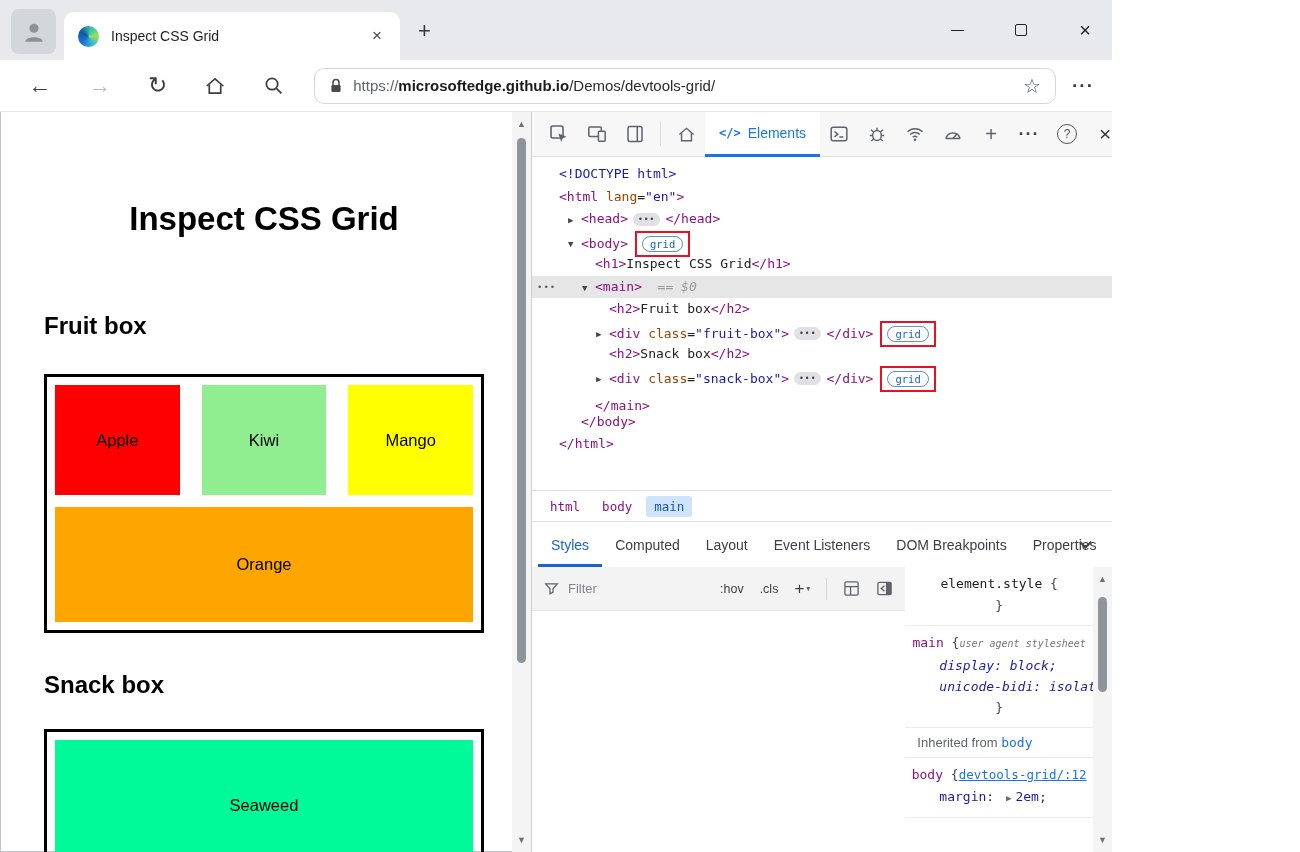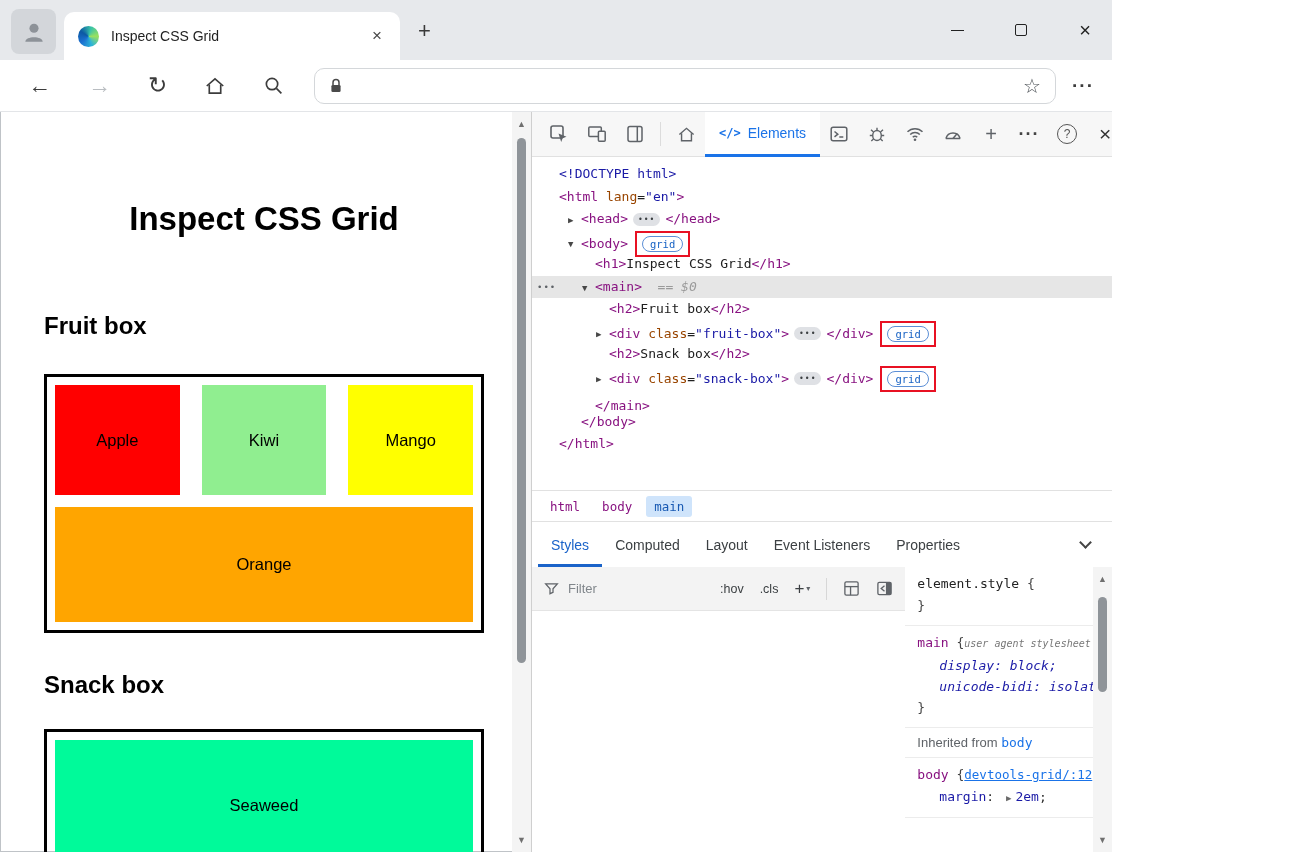--- a/index.html
+++ b/index.html
@@ -121,21 +121,21 @@
   .filter-input { border: none; background: transparent; outline: none; font-size: 13px; color: #3c4043; width: 110px;
                   font-family: "Liberation Sans", sans-serif; }
   .filter-input::placeholder { color: #80868b; }
   .pseudo-btn { font-size: 12.5px; color: #3c4043; }
   .plus-btn { font-size: 17px; color: #3c4043; display: flex; align-items: center; gap: 2px; }
   .tiny-caret { font-size: 8px; color: #5f6368; }
   .filter-sep { width: 1px; height: 22px; background: #d7d7d7; }
 
   .dt-styles { flex: 1; overflow: hidden; font-family: "DejaVu Sans Mono", monospace; font-size: 13px; color: #303030; }
   .rule { padding: 6px 12px 8px; border-bottom: 1px solid #ececec; }
-  .rule-line { display: flex; align-items: baseline; line-height: 22px; white-space: pre; }
+  .rule-line { display: flex; align-items: baseline; line-height: 22px; white-space: pre; justify-content: center; }
   .rule .prop { padding-left: 22px; line-height: 21px; white-space: pre; }
   .sel { color: #881280; }
   .sel-plain { color: #222; }
   .brace { color: #444; }
   .origin { margin-left: auto; font-style: italic; color: #777; font-size: 10px; font-family: "DejaVu Sans Mono", monospace; }
   .ua .pname, .ua .pval, .ua .ppunct { color: #1a1aa6; font-style: italic; }
   .pname { color: #1a1aa6; }
   .pval { color: #1a1aa6; }
   .ppunct { color: #303030; }
   .inherited { padding: 7px 12px; font-size: 13px; color: #5f6368; border-bottom: 1px solid #ececec;
@@ -196,20 +196,21 @@
           <circle cx="8.6" cy="8.6" r="5.4"></circle>
             <line x1="12.8" y1="12.8" x2="17.5" y2="17.5"></line>
         </svg>
       </span>
     </div>
     <div class="address-bar">
       <svg width="14" height="16" viewBox="0 0 14 16">
         <path d="M4 7 V4.5 a3 3 0 0 1 6 0 V7" fill="none" stroke="#4a4a4a" stroke-width="1.5"></path>
         <rect x="2.4" y="7" width="9.2" height="7" rx="1.3" fill="#4a4a4a"></rect>
       </svg>
+      <span class="url"><span class="scheme">https://</span><span class="domain">microsoftedge.github.io</span><span class="path">/Demos/devtools-grid/</span></span>
       <span class="star">☆</span>
     </div>
     <span class="more-dots">···</span>
   </div>
 
   <div class="content">
 
     <div class="page">
       <h1>Inspect CSS Grid</h1>
       <h2>Fruit box</h2>
@@ -322,20 +323,21 @@
         <span class="crumb">html</span>
         <span class="crumb">body</span>
         <span class="crumb active">main</span>
       </div>
 
       <div class="dt-tabs">
         <span class="dt-tab active">Styles</span>
         <span class="dt-tab">Computed</span>
         <span class="dt-tab">Layout</span>
         <span class="dt-tab">Event Listeners</span>
+        <span class="dt-tab">DOM Breakpoints</span>
         <span class="dt-tab">Properties</span>
         <span class="chevron-down"></span>
       </div>
 
       <div class="dt-lower">
         <div class="dt-lower-left">
           <div class="dt-filter">
             <span class="filter-box">
               <svg width="15" height="15" viewBox="0 0 18 18" fill="none" stroke="#5f6368" stroke-width="1.5">
                 <path d="M2 3.5 H16 L10.8 9.3 V13.6 L7.2 15.2 V9.3 Z"></path>

